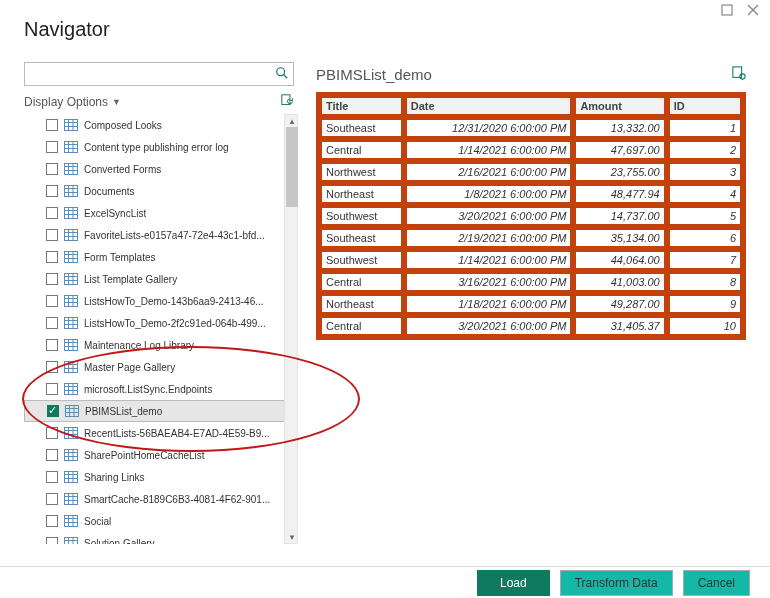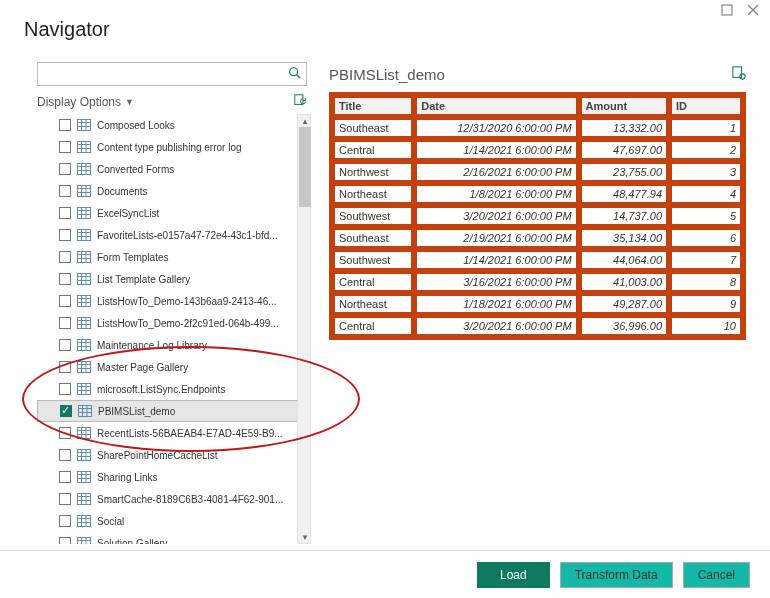--- a/index.html
+++ b/index.html
@@ -36,21 +36,20 @@
     position: absolute;
     top: 58px; left: 0; right: 0; bottom: 54px;
     display: flex;
   }
   
   .left-pane {
     width: 308px;
     display: flex; flex-direction: column;
     padding: 0 0 0 24px;
     position: relative;
-    margin-left: 13px;
   }
   .search-row {
     display: flex;
     border: 1px solid #bbb;
     height: 24px;
     align-items: center;
     margin: 4px 2px 6px 0;
     width: 270px;
   }
   .search-row input {
@@ -185,21 +184,21 @@
     font-weight: 600;
     color: #444;
     font-size: 11px;
   }
   table.preview td.num { text-align: right; font-style: italic; color:#333;padding-left:8px; }
   table.preview td.txt { text-align: left; color:#333; }
   
   .footer {
     position: absolute;
     left: 0; right: 0; bottom: 0;
-    height: 48px;
+    height: 32px;
     border-top: 1px solid #ddd;
     display: flex;
     justify-content: flex-end;
     align-items: center;
     padding: 8px 20px;
     gap: 10px;
     background: #fff;
     margin-top: 11px;
   }
   .btn {
@@ -617,21 +616,21 @@
           </tr>
           <tr>
             <td class="txt">Northeast</td>
             <td class="num">1/18/2021 6:00:00 PM</td>
             <td class="num">49,287.00</td>
             <td class="num">9</td>
           </tr>
           <tr>
             <td class="txt">Central</td>
             <td class="num">3/20/2021 6:00:00 PM</td>
-            <td class="num">36,996.00</td>
+            <td class="num">31,405.37</td>
             <td class="num">10</td>
           </tr>
         </tbody>
       </table>
   </div>
 </div>
 
 <div class="footer">
   <div class="btn primary">Load</div>
   <div class="btn">Transform Data</div>

